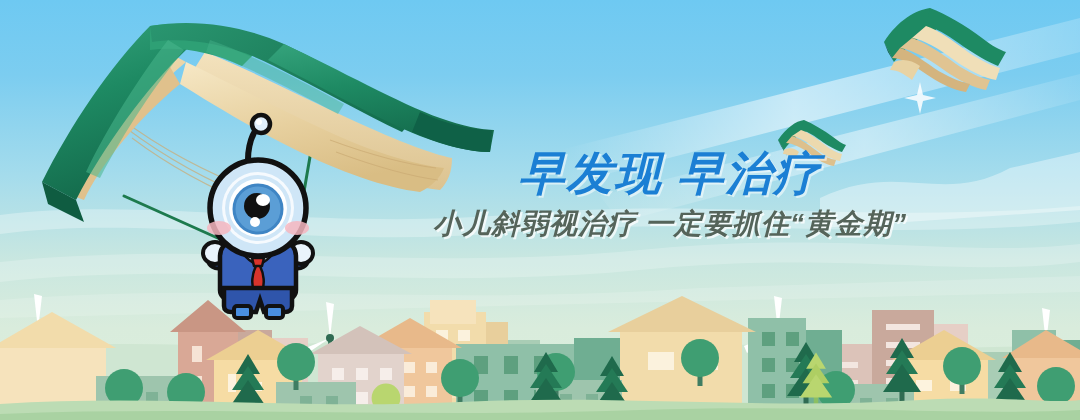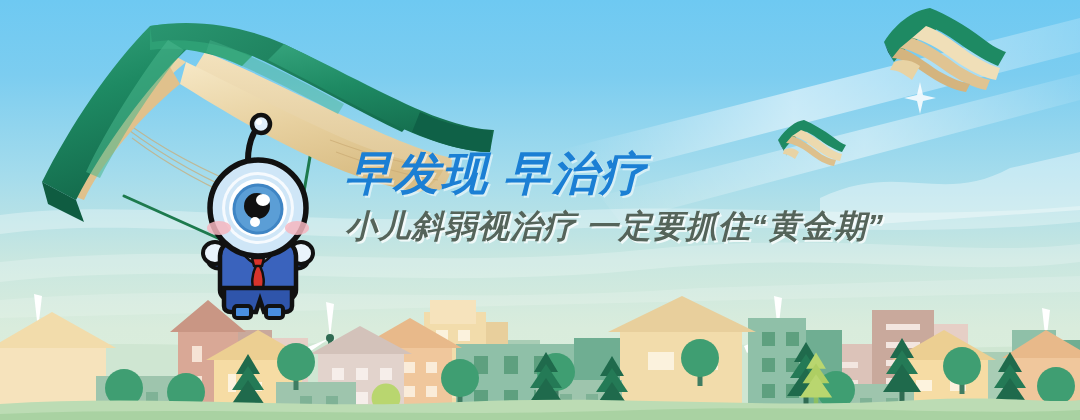--- a/index.html
+++ b/index.html
@@ -11,32 +11,32 @@
   #banner{
     position:relative;width:1080px;height:420px;overflow:hidden;
     background:linear-gradient(180deg,#6ec9f2 0%,#7ccdf0 18%,#a5dcec 42%,#c9e7e0 62%,#d9ecdc 78%,#dcefdd 100%);
   }
   .layer{position:absolute;left:0;top:0;width:1080px;height:420px;}
   .svgfull{display:block;width:1080px;height:420px;}
 
   
   #text-block{
     position:absolute;left:345px;top:150px;width:650px;height:120px;
-    text-align:left;z-index:40;
+    text-align:center;z-index:40;
   }
   #headline{
     font-size:46px;font-weight:bold;font-style:italic;
     letter-spacing:2px;line-height:1;margin:0;
     color:#1b7fd4;
     text-shadow:2px 2px 0 rgba(255,255,255,.55);
     white-space:nowrap;
   }
   #subtitle{
     margin:14px 0 0 0;
-    font-size:32px;font-weight:bold;font-style:italic;
+    font-size:28px;font-weight:bold;font-style:italic;
     letter-spacing:1px;line-height:1;
     color:#55645a;
     text-shadow:2px 2px 0 rgba(255,255,255,.75);
     white-space:nowrap;
   }
 </style>
 </head>
 <body>
 
 <div id="banner">

